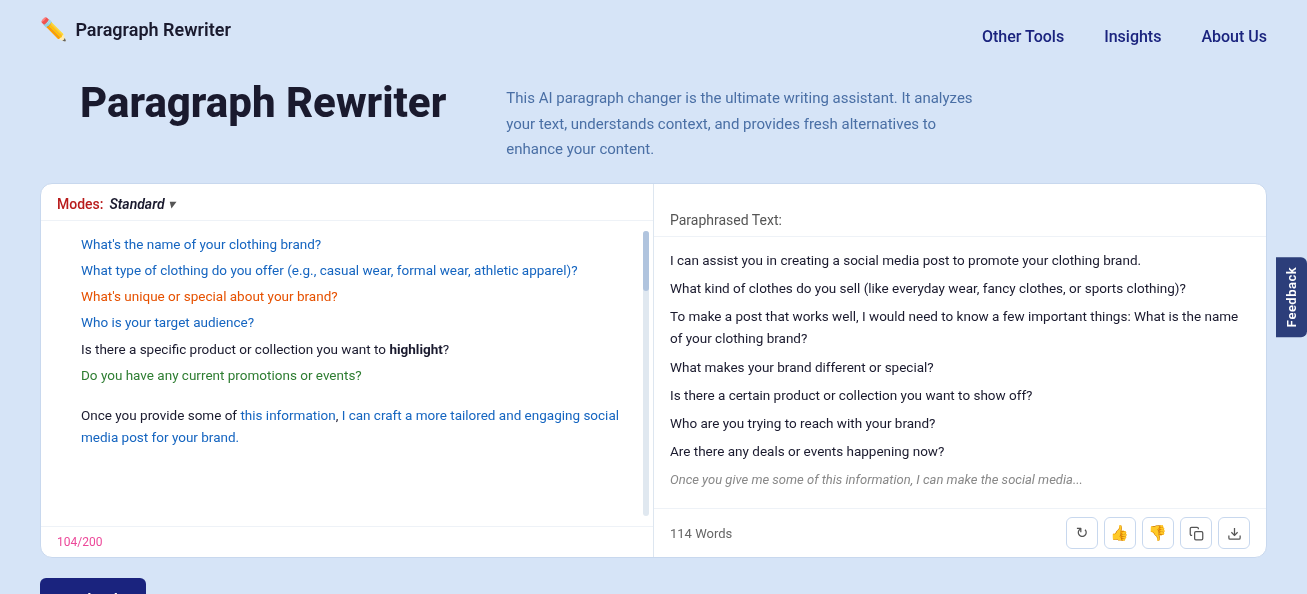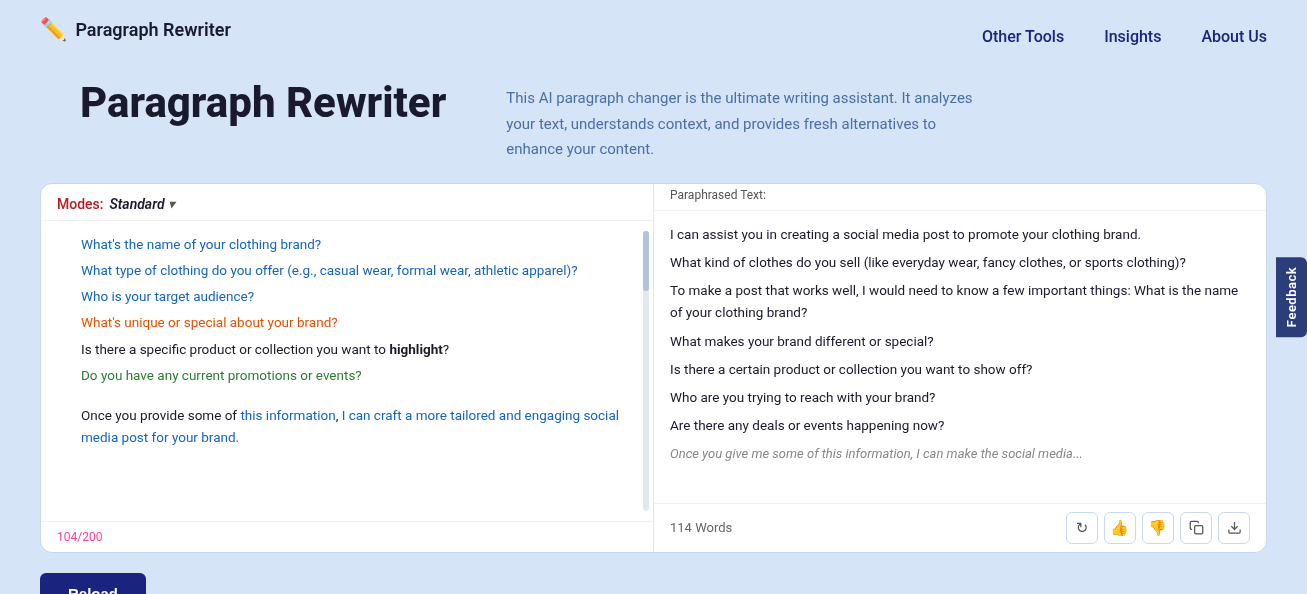--- a/index.html
+++ b/index.html
@@ -128,22 +128,22 @@
       border-top: 1px solid #eef2f7;
     }
 
     
     .right-panel {
       flex: 1;
       display: flex;
       flex-direction: column;
     }
     .paraphrased-label {
-      padding: 4px 16px 8px 16px;
-      font-size: 12px;
+      padding: 28px 16px 8px 16px;
+      font-size: 14px;
       color: #555;
       border-bottom: 1px solid #eef2f7;
     }
     .output-area {
       flex: 1;
       padding: 12px 16px;
       overflow-y: auto;
       font-size: 13.5px;
       line-height: 1.65;
       color: #1a1a2e;
@@ -259,22 +259,22 @@
       <span class="modes-label">Modes:</span>
       <div class="modes-select">
         <span>Standard</span>
         <span class="chevron">▾</span>
       </div>
     </div>
 
     <div class="input-area" style="position:relative;margin-left:24px;">
       <p><span class="col-blue">What's the name of your clothing brand?</span></p>
       <p><span class="col-blue">What type of clothing do you offer (e.g., casual wear, formal wear, athletic apparel)?</span></p>
+      <p><span class="col-orange">What's unique or special about your brand?</span></p>
       <p><span class="col-blue">Who is your target audience?</span></p>
-      <p><span class="col-orange">What's unique or special about your brand?</span></p>
       <p><span class="col-dark">Is there a specific product or collection you want to </span><span style="font-weight:700; color:#1a1a2e;">highlight</span><span class="col-dark">?</span></p>
       <p><span class="col-green">Do you have any current promotions or events?</span></p>
       <div class="blank-line"></div>
       <p>
         <span class="col-dark">Once you provide some of </span><span class="col-blue">this information</span><span class="col-dark">, </span><span class="col-blue">I can craft a more tailored and engaging social media post for your brand.</span>
       </p>
       <div class="scroll-track">
         <div class="scroll-thumb"></div>
       </div>
     </div>

